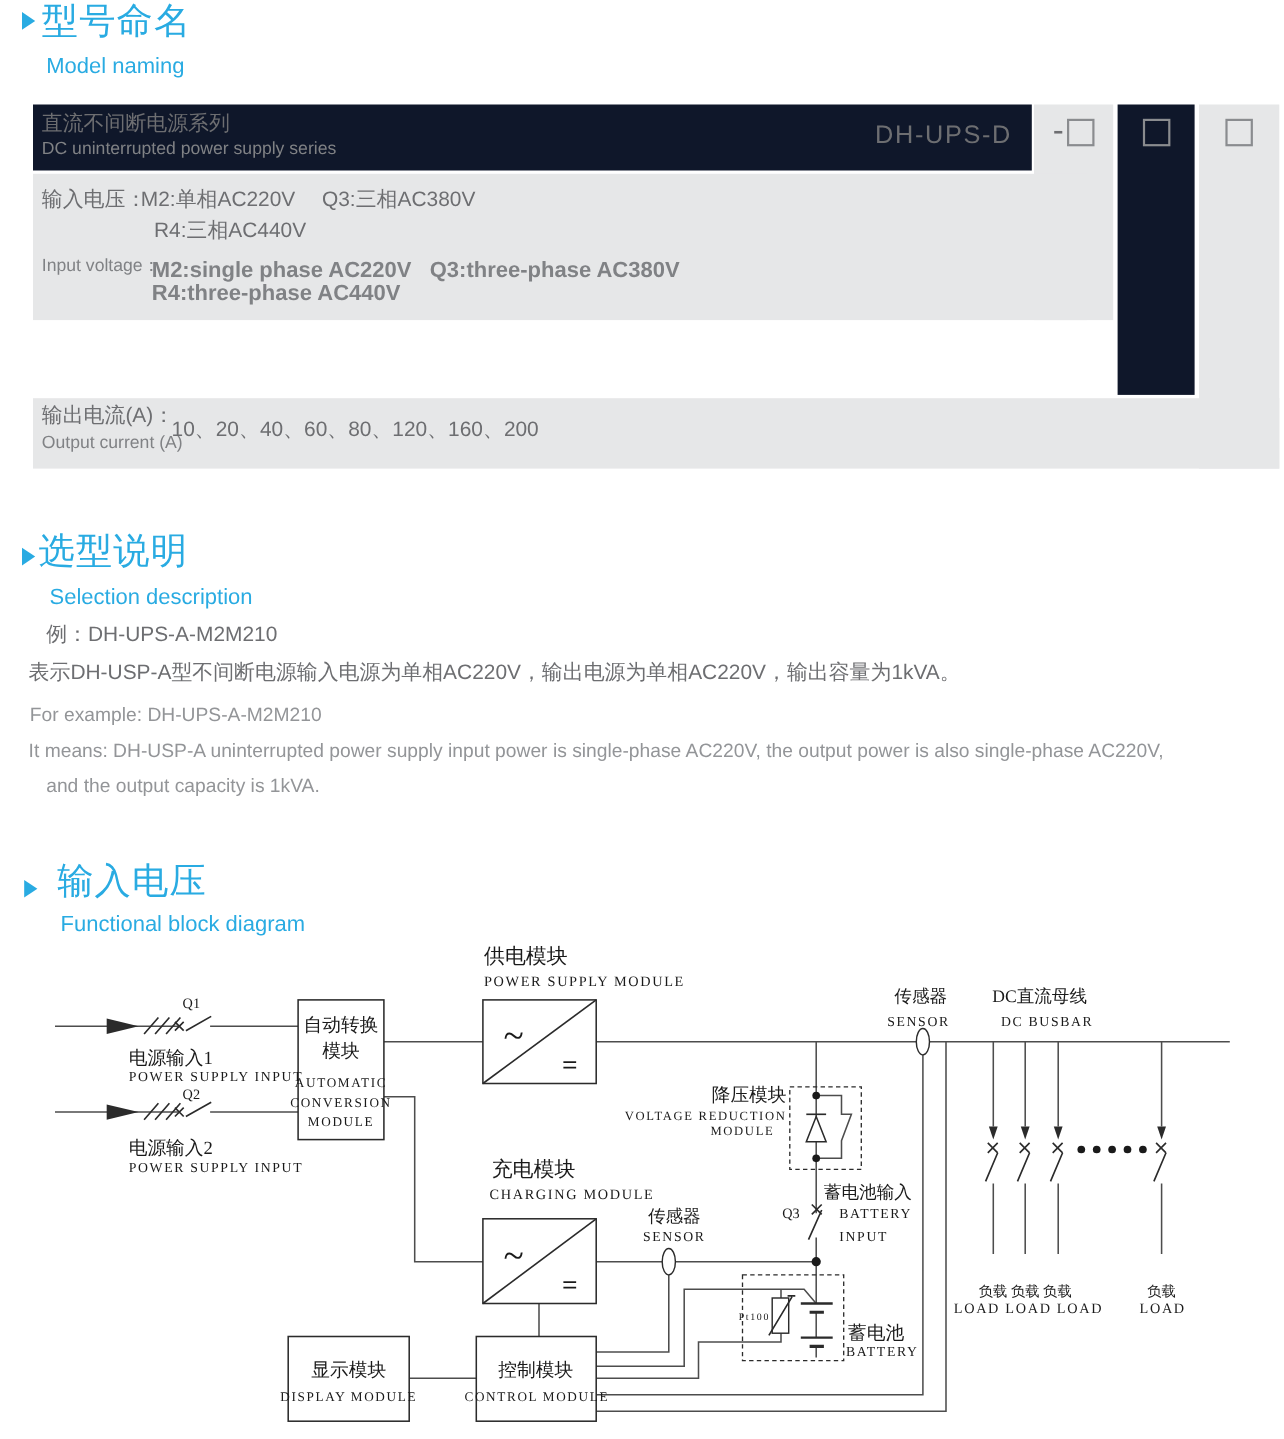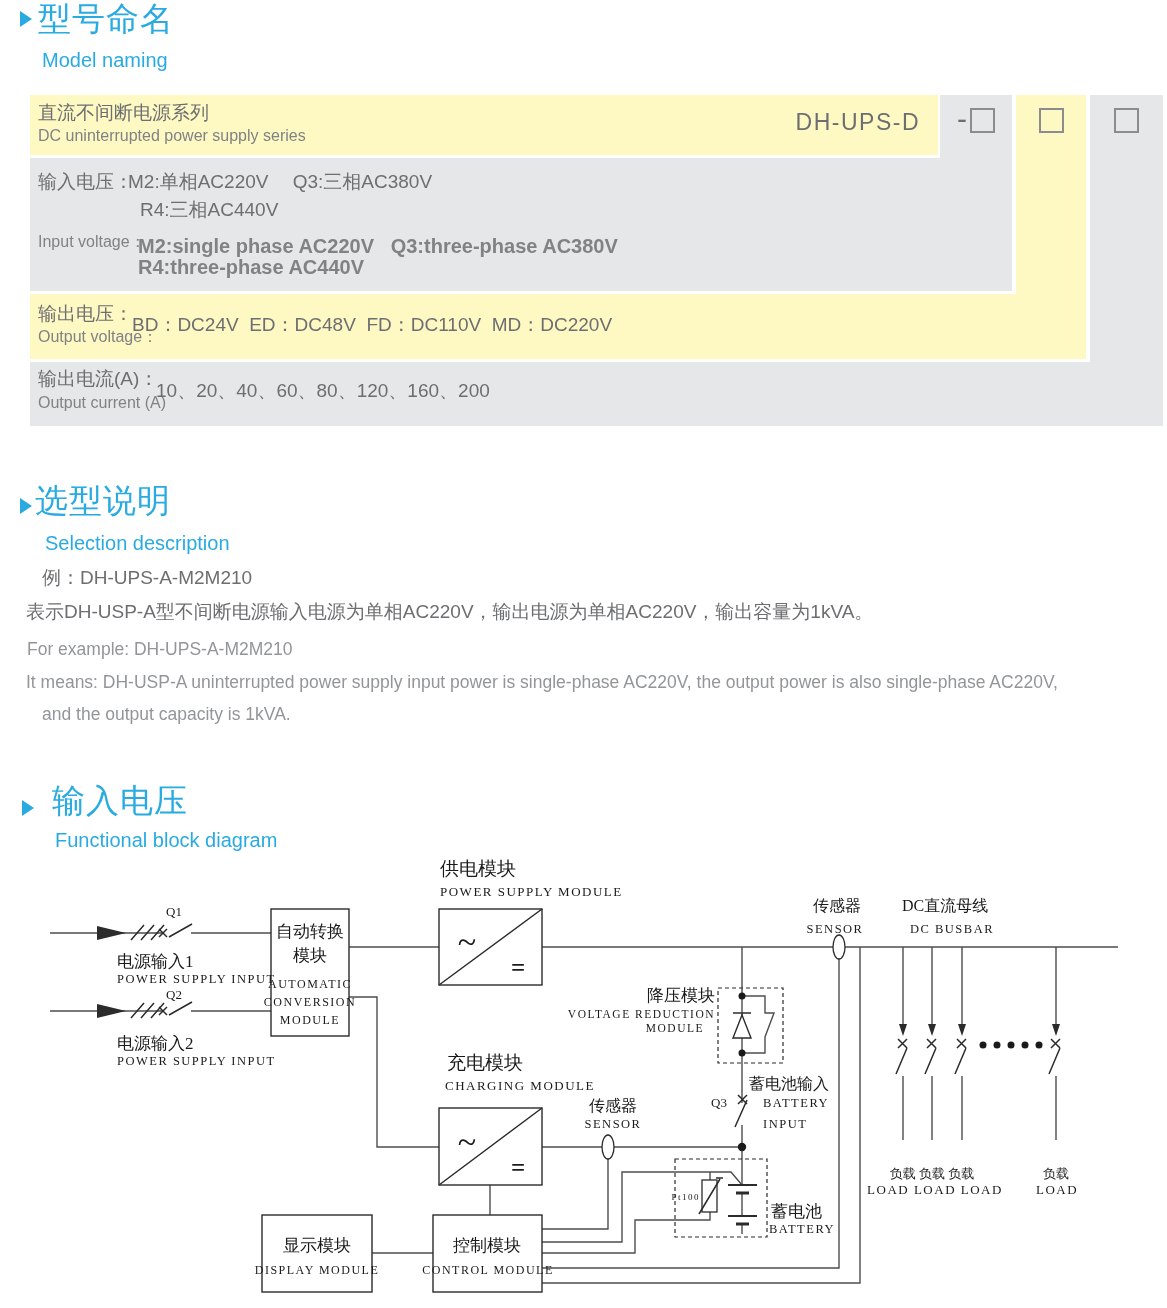--- a/index.html
+++ b/index.html
@@ -4,21 +4,21 @@
 <style>
   html,body{margin:0;padding:0;background:#fff;}
   .page{position:relative;width:1167px;height:1308px;background:#fff;overflow:hidden;
         font-family:"Liberation Sans","DejaVu Sans",sans-serif;border-radius:19px;}
   .abs{position:absolute;}
   .tri{position:absolute;width:0;height:0;border-left:12px solid #29abe2;
        border-top:8px solid transparent;border-bottom:8px solid transparent;}
   .sec-title{position:absolute;color:#29abe2;font-size:33px;line-height:1.1;letter-spacing:1px;}
   .sec-sub{position:absolute;color:#29abe2;font-size:20px;line-height:1.1;}
   .band{position:absolute;}
-  .blue{background:#fef9c3;}
+  .blue{background:#0f172a;}
   .grey{background:#e6e7e8;}
   .cn19{position:absolute;font-size:19px;color:#6d6e71;line-height:1.2;}
   .en16{position:absolute;font-size:16px;color:#808285;line-height:1.2;}
   .en15{position:absolute;font-size:20px;color:#808285;line-height:1.2;font-weight:bold;}
   .pre{white-space:pre;}
   .code{position:absolute;font-size:23px;color:#6d6e71;letter-spacing:1.5px;}
   .slot{position:absolute;top:13px;left:0;right:0;display:flex;justify-content:center;
         align-items:center;gap:3px;}
   .dash{font-size:30px;color:#6d6e71;line-height:25px;margin-top:-4px;}
   .sq{display:inline-block;width:25px;height:25px;border:2px solid #8a8c8f;box-sizing:border-box;}
@@ -71,25 +71,20 @@
 
   <div class="band grey" style="left:30px;top:158px;width:958px;height:133px">
     <div class="cn19" style="left:8px;top:13px">输入电压：</div>
     <div class="cn19 pre" style="left:98px;top:13px">M2:单相AC220V　 Q3:三相AC380V</div>
     <div class="cn19" style="left:110px;top:41px">R4:三相AC440V</div>
     <div class="en16" style="left:8px;top:74px">Input voltage：</div>
     <div class="en15 pre" style="left:108px;top:76px">M2:single phase AC220V   Q3:three-phase AC380V</div>
     <div class="en15" style="left:108px;top:97px">R4:three-phase AC440V</div>
   </div>
 
-  <div class="band blue" style="left:30px;top:294px;width:1056px;height:65px">
-    <div class="cn19" style="left:8px;top:9px">输出电压：</div>
-    <div class="en16" style="left:8px;top:33px">Output voltage：</div>
-    <div class="cn19 pre" style="left:102px;top:20px">BD：DC24V  ED：DC48V  FD：DC110V  MD：DC220V</div>
-  </div>
 
   <div class="band grey" style="left:30px;top:362px;width:1133px;height:64px">
     <div class="cn19" style="left:8px;top:6px">输出电流(A)：</div>
     <div class="en16" style="left:8px;top:31px">Output current (A)</div>
     <div class="cn19" style="left:126px;top:18px">10、20、40、60、80、120、160、200</div>
   </div>
 
   <div class="tri" style="left:20px;top:498px"></div>
   <div class="sec-title" style="left:35px;top:483px">选型说明</div>
   <div class="sec-sub" style="left:45px;top:532px">Selection description</div>

